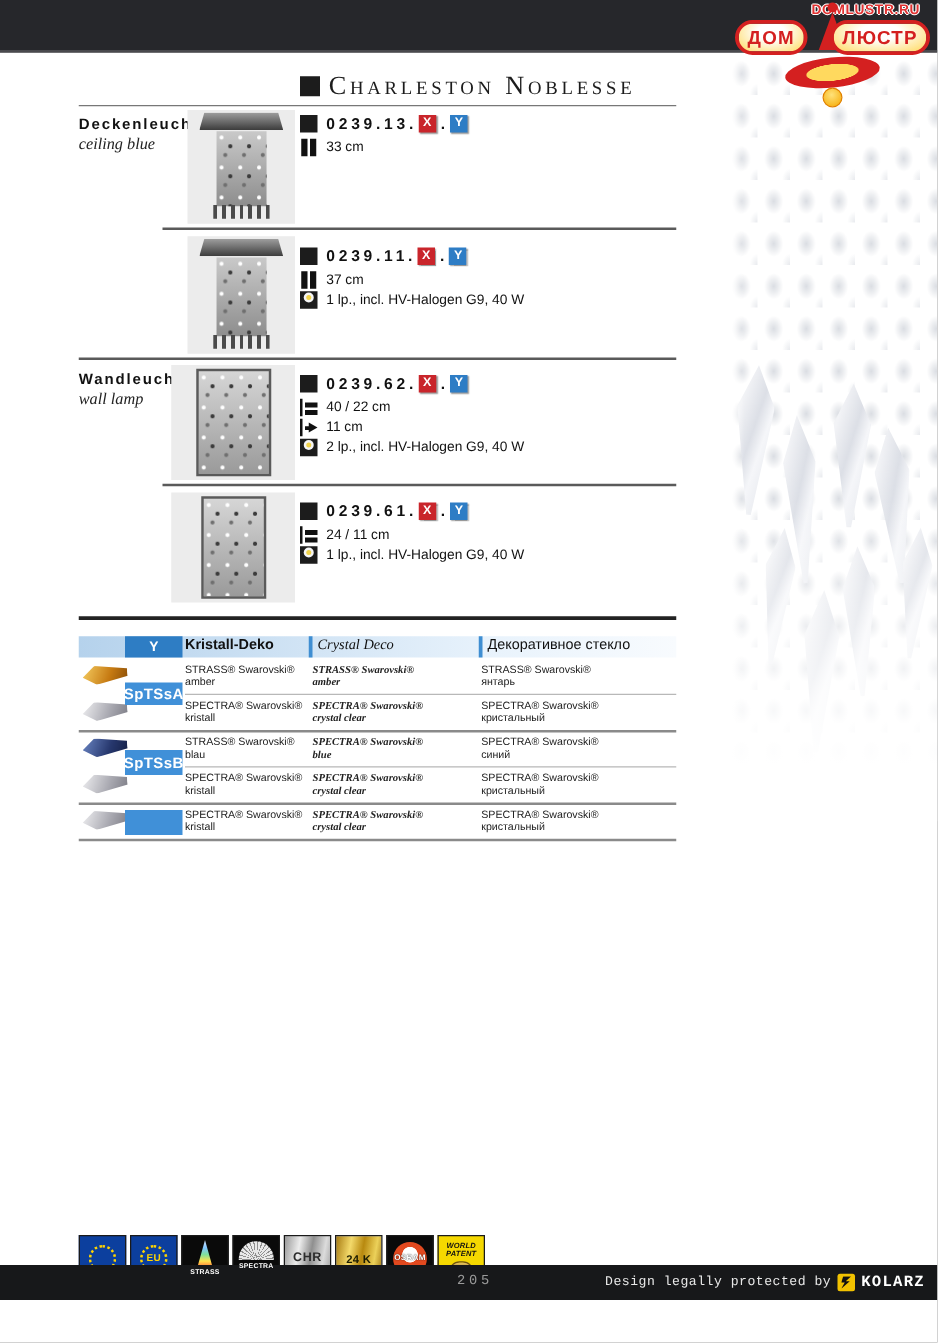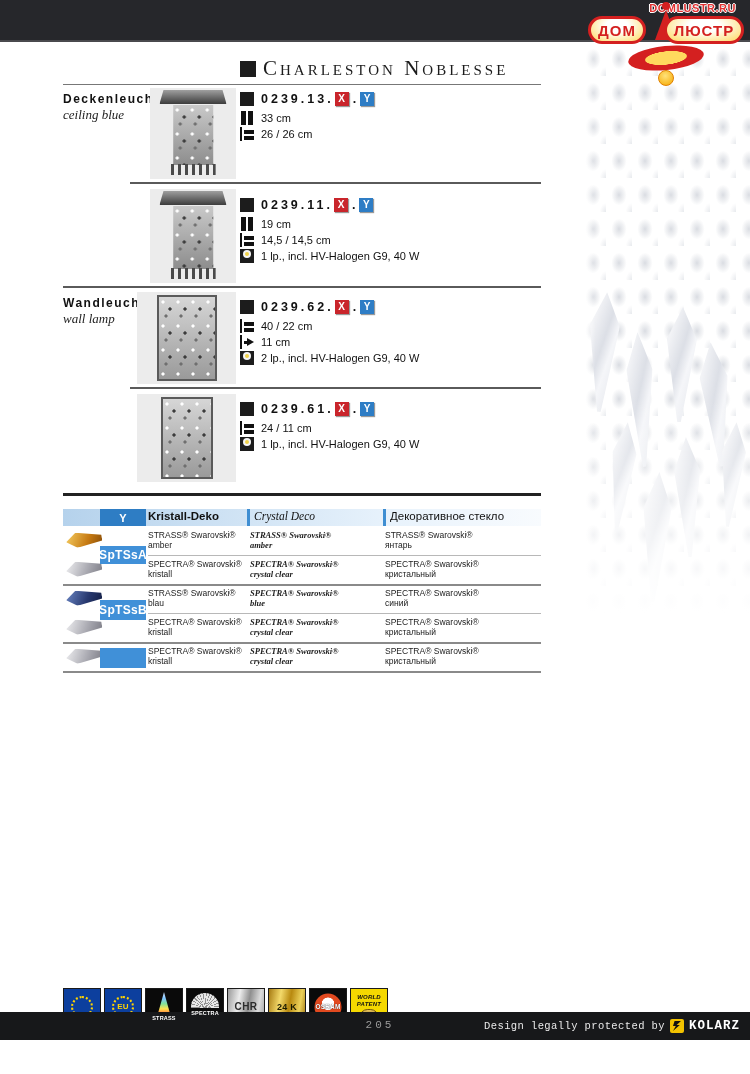--- a/index.html
+++ b/index.html
@@ -244,42 +244,34 @@
       <span class="ic ic-square" data-name="code-square-icon"></span>
       <span class="code-text" data-name="product-code">0239.13.</span>
       <span class="xy x" data-name="finish-x-badge">X</span>
       <span class="code-dot" data-name="code-separator">.</span>
       <span class="xy y" data-name="deco-y-badge">Y</span>
     </div>
     <div class="spec-row" data-name="spec-row-height">
       <span class="ic ic-height" data-name="height-icon"></span>
       <span data-name="spec-value">33 cm</span>
     </div>
-    <div class="spec-row" data-name="spec-row-width">
-      <span class="ic ic-width" data-name="width-icon"></span>
-      <span data-name="spec-value">26 / 26 cm</span>
-    </div>
   </div>
   <div class="rule r1" data-name="product-divider"></div>
 
   <div class="specs" style="top:196px;" data-name="product-specs-0239-11">
     <div class="spec-row code-row" data-name="product-code-row">
       <span class="ic ic-square" data-name="code-square-icon"></span>
       <span class="code-text" data-name="product-code">0239.11.</span>
       <span class="xy x" data-name="finish-x-badge">X</span>
       <span class="code-dot" data-name="code-separator">.</span>
       <span class="xy y" data-name="deco-y-badge">Y</span>
     </div>
     <div class="spec-row" data-name="spec-row-height">
       <span class="ic ic-height" data-name="height-icon"></span>
-      <span data-name="spec-value">19 cm</span>
-    </div>
-    <div class="spec-row" data-name="spec-row-width">
-      <span class="ic ic-width" data-name="width-icon"></span>
-      <span data-name="spec-value">14,5 / 14,5 cm</span>
+      <span data-name="spec-value">37 cm</span>
     </div>
     <div class="spec-row" data-name="spec-row-lamp">
       <span class="ic ic-lamp" data-name="bulb-icon"></span>
       <span data-name="spec-value">1 lp., incl. HV-Halogen G9, 40 W</span>
     </div>
   </div>
   <div class="rule r2" data-name="section-divider"></div>
 
   <div class="specs" style="top:298px;" data-name="product-specs-0239-62">
     <div class="spec-row code-row" data-name="product-code-row">

